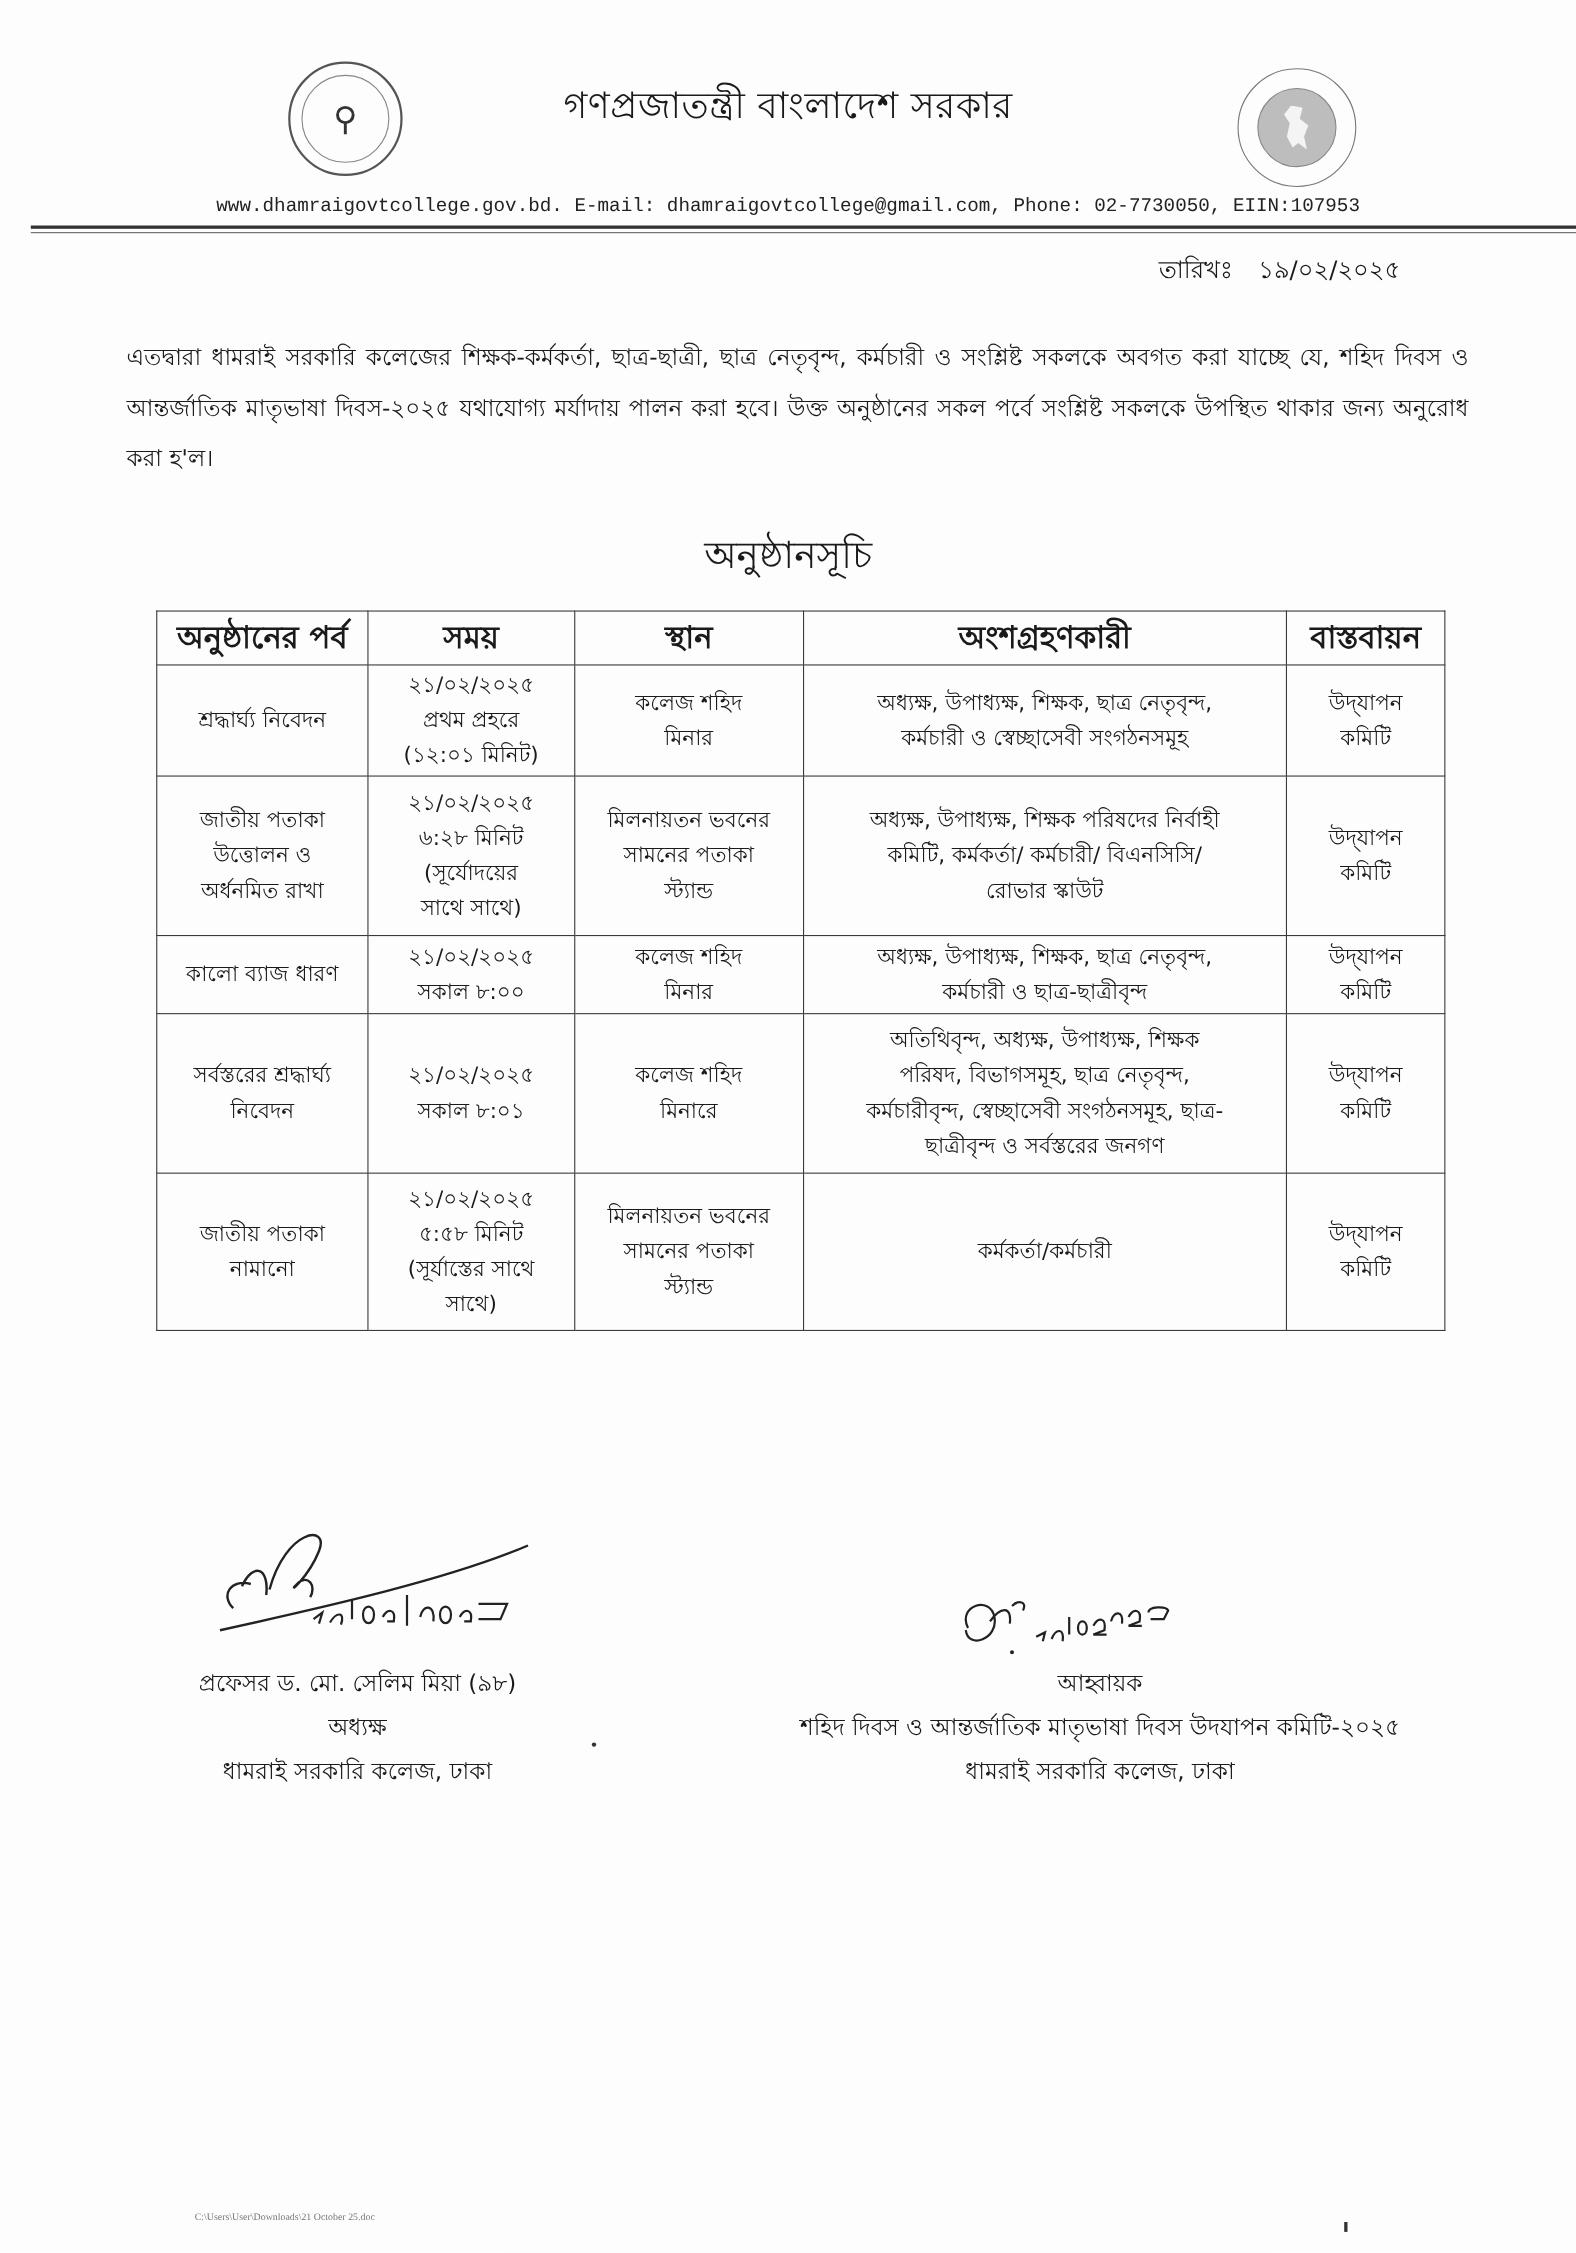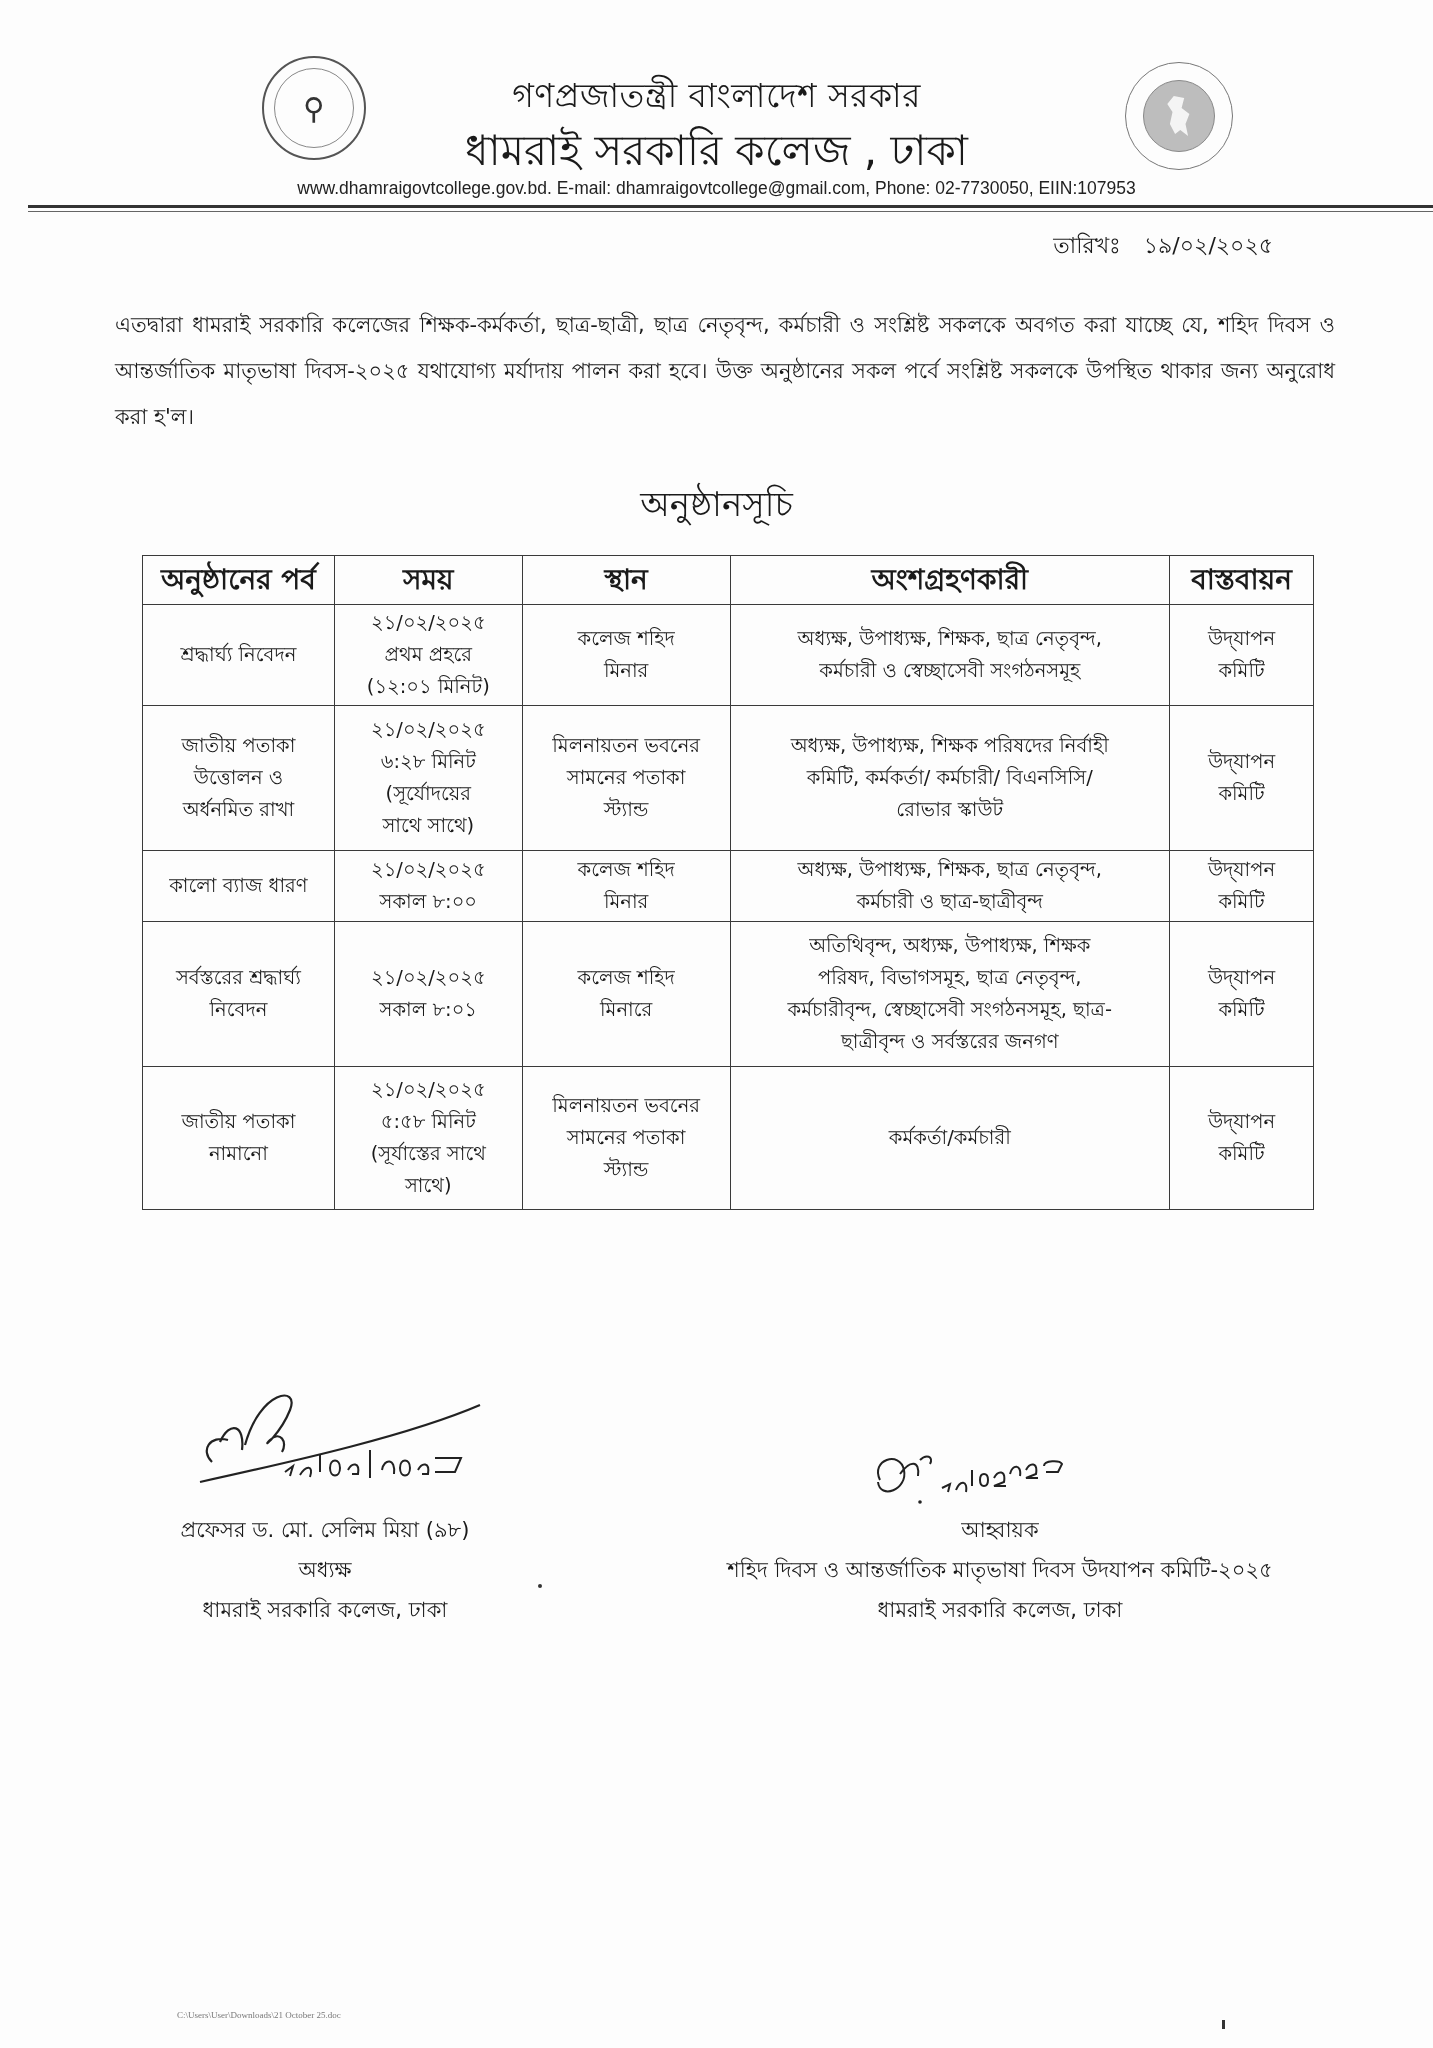--- a/index.html
+++ b/index.html
@@ -69,21 +69,21 @@
     left: 0; width: 1433px;
     top: 118px;
     text-align: center;
     font-size: 42px;
   }
   .contact-line {
     position: absolute;
     left: 0; width: 1433px;
     top: 178px;
     text-align: center;
-    font-family: Liberation Sans, sans-serif;
+    font-family: Liberation Mono, monospace;
     font-size: 17.5px;
     color: #222;
   }
   .rule-thick {
     position: absolute;
     left: 28px; right: 0;
     top: 205px;
     height: 3px;
     background: #333;
   }
@@ -221,21 +221,20 @@
         <span>⚲</span>
       </div>
   </div>
   <div class="logo logo-right">
     <div class="inner">
         <div class="map-shape"></div>
       </div>
   </div>
 
   <div class="gov-title">গণপ্রজাতন্ত্রী বাংলাদেশ সরকার</div>
-  <div class="college-title">ধামরাই সরকারি কলেজ , ঢাকা</div>
   <div class="contact-line">www.dhamraigovtcollege.gov.bd. E-mail: dhamraigovtcollege@gmail.com, Phone: 02-7730050, EIIN:107953</div>
   <div class="rule-thick"></div>
   <div class="rule-thin"></div>
 
   <div class="date-line">
     <span class="lbl">তারিখঃ</span>
     <span>১৯/০২/২০২৫</span>
   </div>
 
   <div class="intro">এতদ্বারা ধামরাই সরকারি কলেজের শিক্ষক-কর্মকর্তা, ছাত্র-ছাত্রী, ছাত্র নেতৃবৃন্দ, কর্মচারী ও সংশ্লিষ্ট সকলকে অবগত করা যাচ্ছে যে, শহিদ দিবস ও আন্তর্জাতিক মাতৃভাষা দিবস-২০২৫ যথাযোগ্য মর্যাদায় পালন করা হবে। উক্ত অনুষ্ঠানের সকল পর্বে সংশ্লিষ্ট সকলকে উপস্থিত থাকার জন্য অনুরোধ করা হ'ল।</div>

